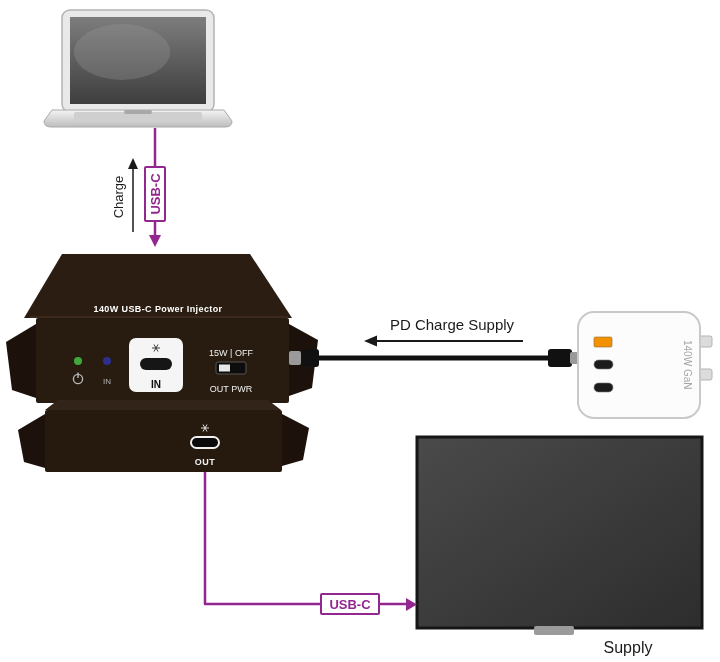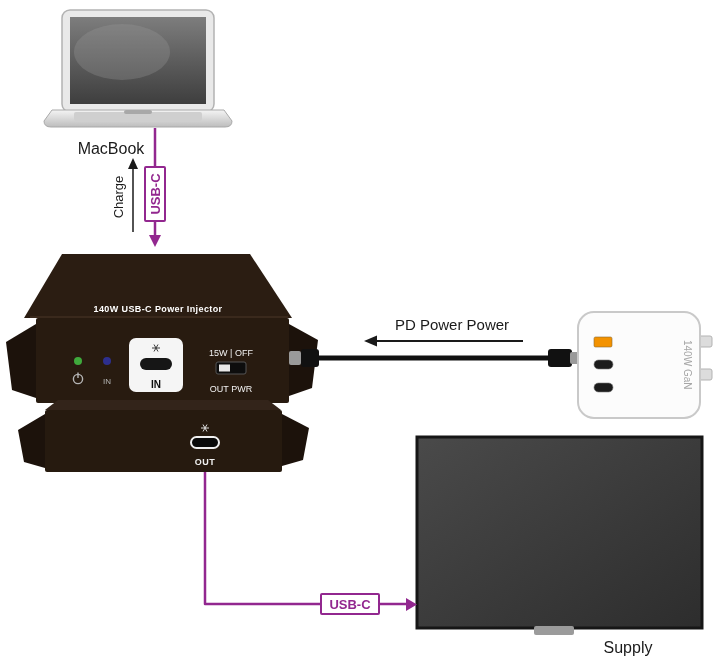--- a/index.html
+++ b/index.html
@@ -137,25 +137,24 @@
       <rect x="417" y="437" width="285" height="191" fill="url(#dispGrad)" stroke="#161616" stroke-width="3"></rect>
       <rect x="534" y="626" width="40" height="9" rx="2" fill="#9b9b9b"></rect>
     </g>
 
     <g>
       <path d="M 205,472 L 205,604 L 407,604" fill="none" stroke="#92278F" stroke-width="2.5" stroke-linejoin="round"></path>
       <polygon points="406,598 406,611 417,604.5" fill="#92278F"></polygon>
     </g>
   </svg>
 
-  <div class="lbl big-label" style="left:56px;top:140px;width:110px;">MacBook</div>
 
   <div class="lbl rot-label" style="left:89px;top:189px;width:60px;height:16px;">Charge</div>
 
   <div class="usbc-box rot" style="left:127px;top:183px;width:56px;height:22px;">USB-C</div>
 
-  <div class="lbl mid-label" style="left:367px;top:316px;width:170px;">PD Power Power</div>
+  <div class="lbl mid-label" style="left:367px;top:316px;width:170px;">PD Charge Supply</div>
 
   <div class="usbc-box" style="left:320px;top:593px;width:60px;height:22px;">USB-C</div>
 
   <div class="lbl big-label" style="left:578px;top:639px;width:100px;">Supply</div>
 
 </div>
 
 </body></html>

